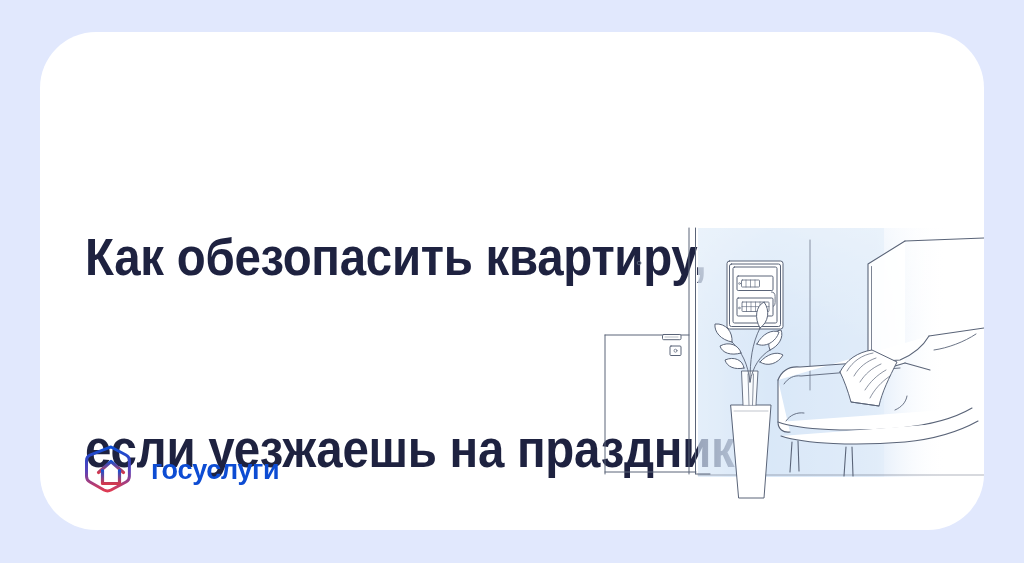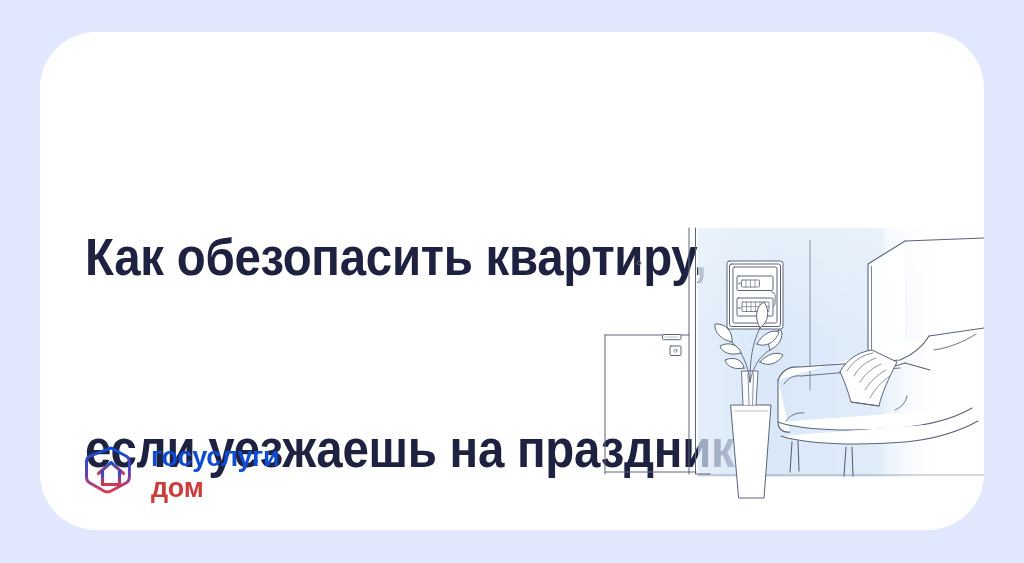--- a/index.html
+++ b/index.html
@@ -247,18 +247,17 @@
             <stop offset="100%" stop-color="#D2394F"></stop>
           </linearGradient>
         </defs>
         <path d="M28 3.4 L45.1 12.6 C47.6 13.9 49 16.3 49 19.1 V36.9 C49 39.7 47.6 42.1 45.1 43.4 L28 52.6 C25.6 53.9 22.4 53.9 20 52.6 L3.9 43.4 C1.4 42.1 0 39.7 0 36.9 V19.1 C0 16.3 1.4 13.9 3.9 12.6 Z" transform="translate(3.5,0) scale(0.875)" fill="none" stroke="url(#hexGrad)" stroke-width="3.4" stroke-linejoin="round"></path>
         <path d="M15.5 28.5 L28 17.5 L40.5 28.5" fill="none" stroke="url(#houseGrad)" stroke-width="3.2" stroke-linecap="round" stroke-linejoin="round"></path>
         <path d="M19.5 26.5 V39.5 H36.5 V26.5" fill="none" stroke="url(#houseGrad)" stroke-width="3.2" stroke-linecap="round" stroke-linejoin="round"></path>
         <path d="M33.5 20.5 V25" fill="none" stroke="url(#houseGrad)" stroke-width="3.2" stroke-linecap="round"></path>
       </svg>
       <span id="logo-text">
         <span class="logo-word blue">госуслуги</span>
-        <span class="logo-word red">дом</span>
       </span>
     </div>
 
   </div>
 </div>
 
 </body></html>

